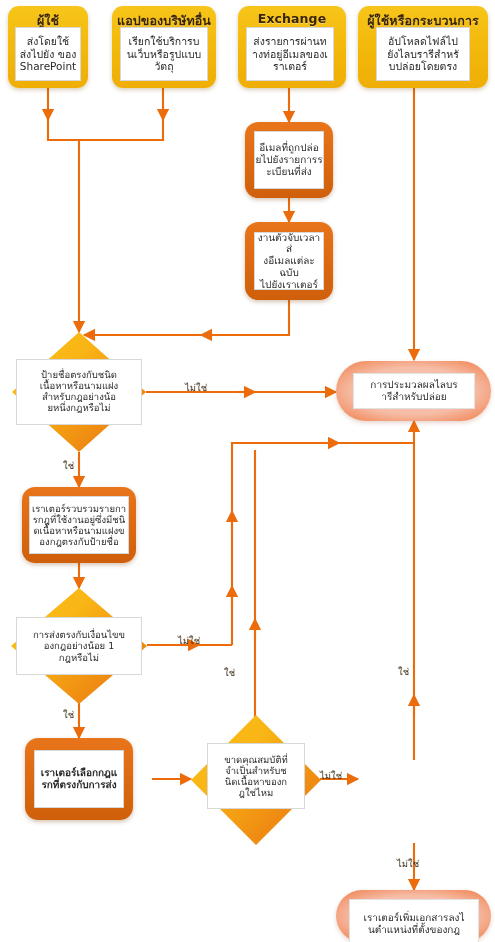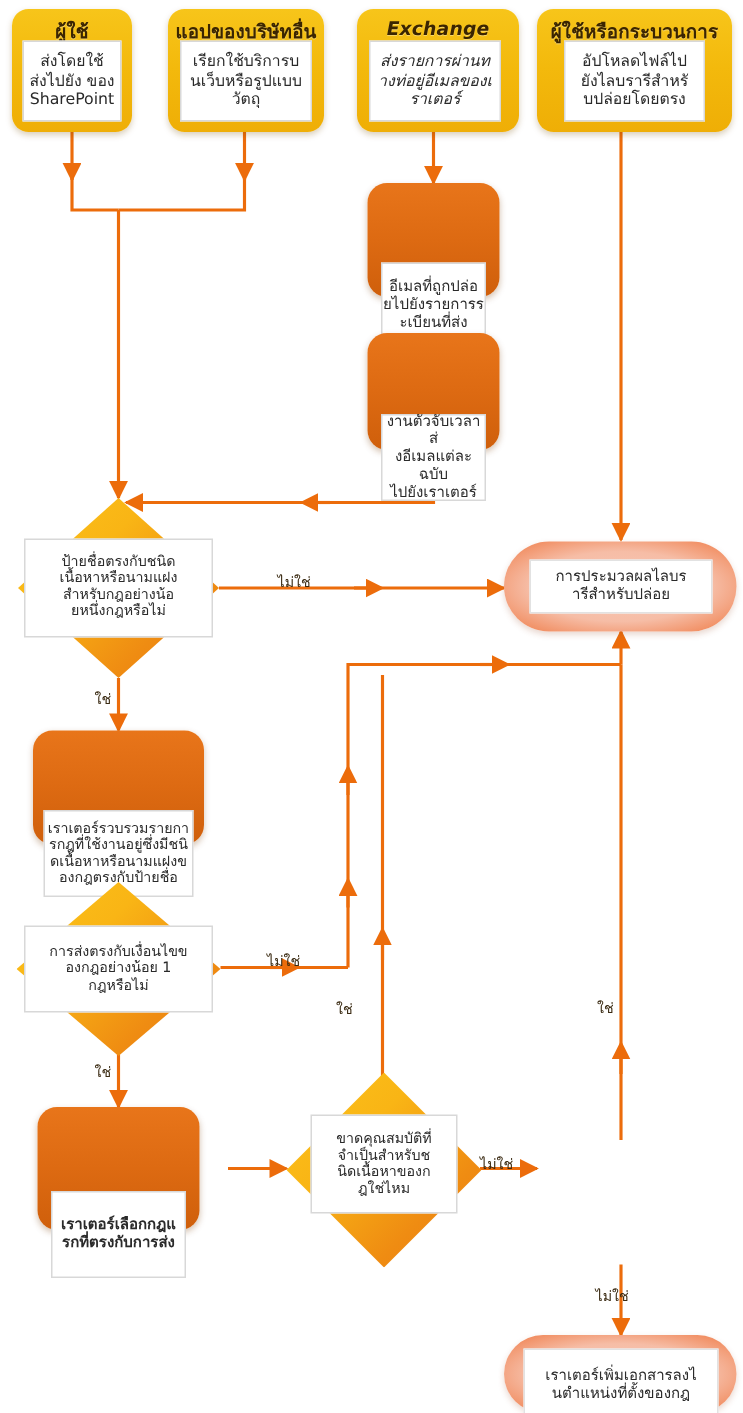--- a/index.html
+++ b/index.html
@@ -21,21 +21,21 @@
     box-shadow:0 2px 4px rgba(120,80,0,.28);}
   .srctitle{position:absolute;left:0;right:0;top:5px;text-align:center;
     font-weight:bold;font-size:12.5px;color:#3b2500;letter-spacing:.1px;
     text-shadow:0 1px 0 rgba(255,255,255,.35);}
   .srcbox .lbl{font-size:10.5px;}
 
   
   .procbox{position:absolute;border-radius:13px;
     background:linear-gradient(180deg,#e8751a 0%,#dd6a12 50%,#cf5f0b 100%);
     box-shadow:0 2px 4px rgba(120,60,0,.3);}
-  .procbox .lbl{font-size:10px;margin-top:44px;}
+  .procbox .lbl{font-size:10px;}
 
   
   .diamond{position:absolute;}
   .diamond .dshape{position:absolute;left:0;top:0;width:100%;height:100%;
     background:linear-gradient(135deg,#fcc21b 0%,#f9b515 35%,#ef8c12 72%,#ea7b10 100%);
     clip-path:polygon(50% 0,100% 50%,50% 100%,0 50%);}
   .diamond .lbl{font-size:9.5px;}
 
   
   .pill{position:absolute;border-radius:999px;
@@ -118,21 +118,21 @@
 SharePoint</div>
   </div>
 
   <div class="srcbox" style="left:112px;top:6px;width:104px;height:82px;">
     <div class="srctitle">แอปของบริษัทอื่น</div>
     <div class="lbl" style="left:8px;top:21px;width:88px;height:54px;">เรียกใช้บริการบ
 นเว็บหรือรูปแบบ
 วัตถุ</div>
   </div>
 
-  <div class="srcbox" style="left:238px;top:6px;width:108px;height:82px;font-style:italic;">
+  <div class="srcbox" style="left:238px;top:6px;width:108px;height:82px;">
     <div class="srctitle">Exchange</div>
     <div class="lbl" style="left:8px;top:21px;width:88px;height:54px;">ส่งรายการผ่านท
 างท่อยู่อีเมลของเ
 ราเตอร์</div>
   </div>
 
   <div class="srcbox" style="left:358px;top:6px;width:130px;height:82px;">
     <div class="srctitle">ผู้ใช้หรือกระบวนการ</div>
     <div class="lbl" style="left:18px;top:21px;width:94px;height:54px;">อัปโหลดไฟล์ไป
 ยังไลบรารีสำหรั

